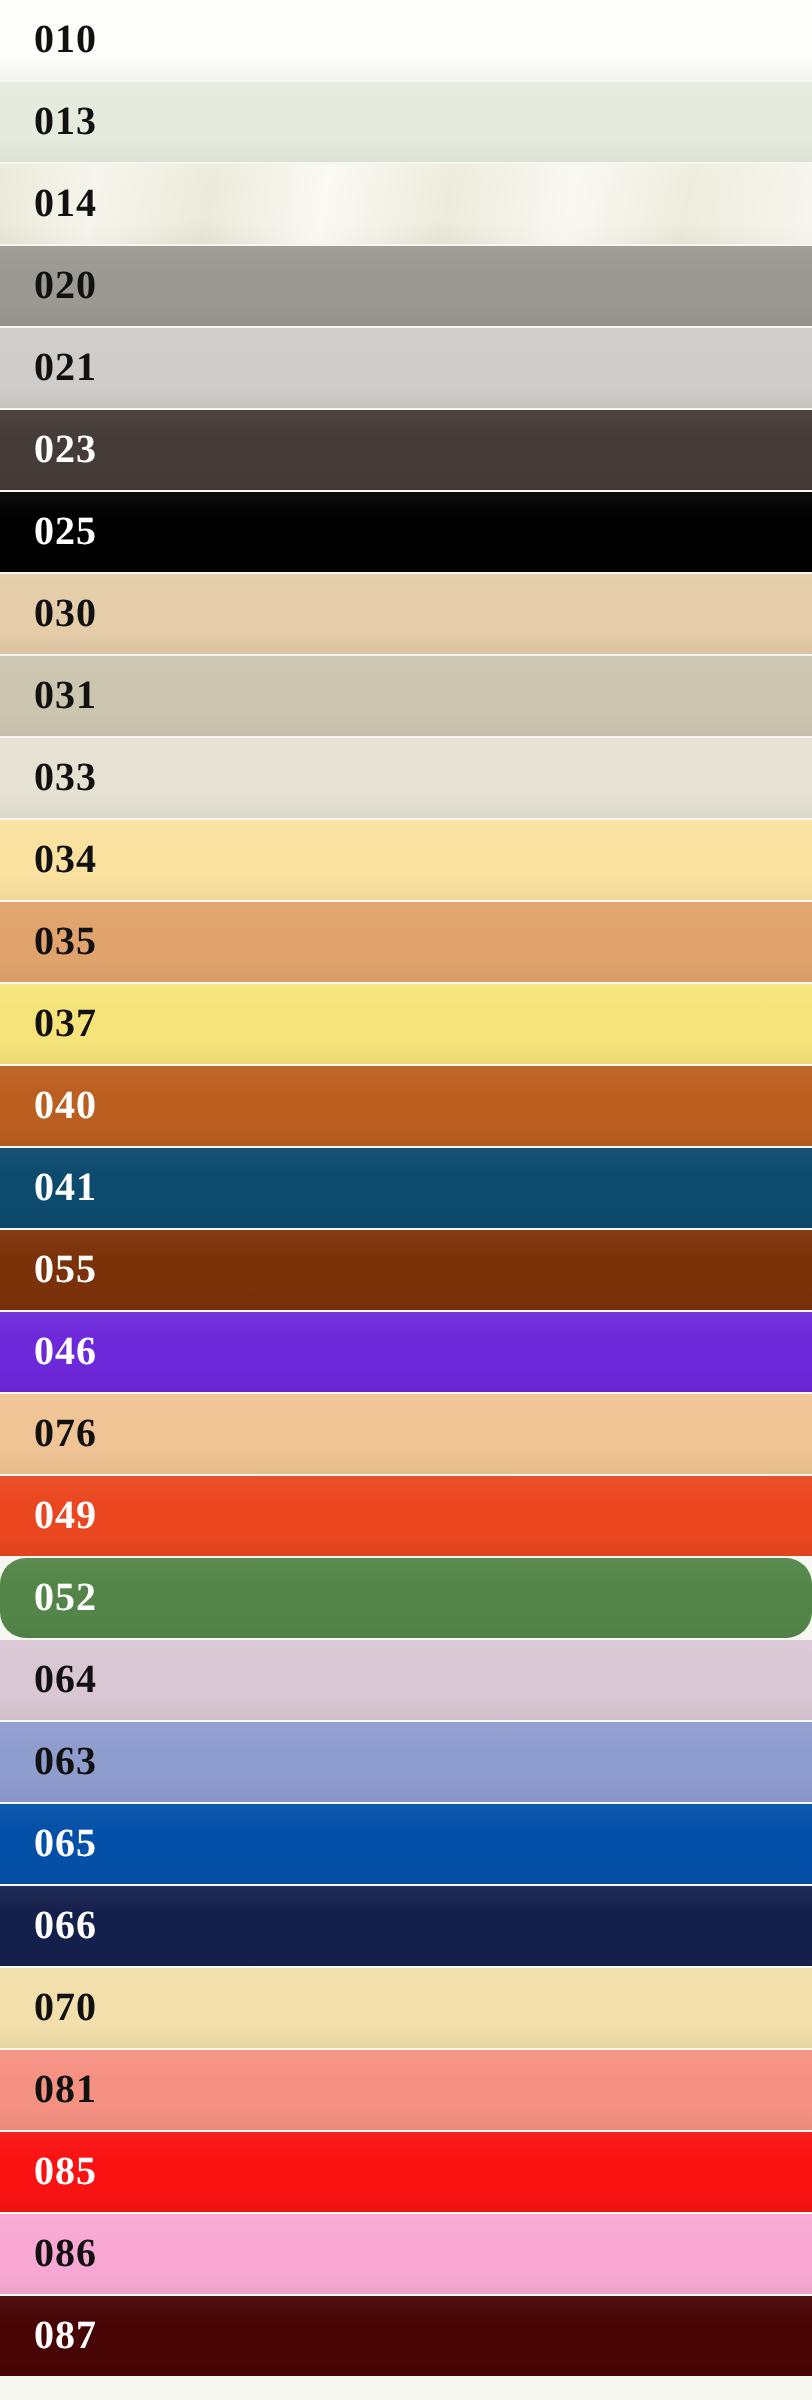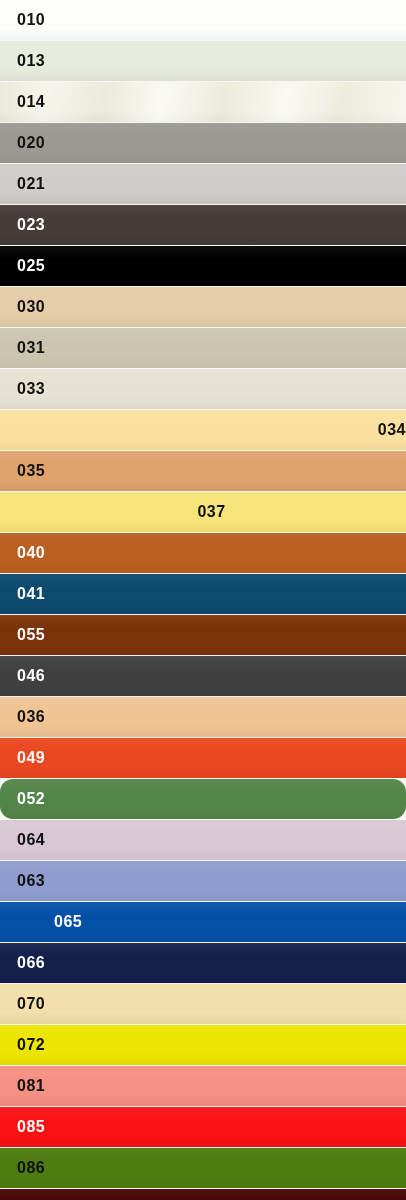--- a/index.html
+++ b/index.html
@@ -27,22 +27,22 @@
     margin: 0 0 1px 0;
     box-sizing: border-box;
     display: flex;
     align-items: center;
     overflow: hidden;
   }
   .swatch-label {
     position: relative;
     z-index: 2;
     padding-left: 17px;
-    font-family: Liberation Sans, sans-serif;
-    font-size: 16px;
+    font-family: Liberation Serif, serif;
+    font-size: 20px;
     font-weight: bold;
     letter-spacing: 0.5px;
     line-height: 1;
     white-space: nowrap;
     -webkit-font-smoothing: antialiased;
   }
   .swatch-row.dark .swatch-label { color: #ffffff; }
   .swatch-row.light .swatch-label { color: #111111; }
   .sheen::after {
     content: "";
@@ -109,93 +109,89 @@
       <span class="swatch-label">030</span>
     </div>
     <div class="swatch-row light" style="background: rgb(204, 198, 177);">
       <span class="inner-shade"></span>
       <span class="swatch-label">031</span>
     </div>
     <div class="swatch-row light" style="background: rgb(230, 226, 211);">
       <span class="inner-shade"></span>
       <span class="swatch-label">033</span>
     </div>
-    <div class="swatch-row light" style="background: rgb(250, 225, 160); justify-content: flex-end;">
+    <div class="swatch-row light" style="background: rgb(250, 225, 160);">
       <span class="inner-shade"></span>
       <span class="swatch-label">034</span>
     </div>
     <div class="swatch-row light" style="background: rgb(224, 163, 108);">
       <span class="inner-shade"></span>
       <span class="swatch-label">035</span>
     </div>
-    <div class="swatch-row light" style="background: rgb(246, 228, 122); justify-content: center;">
+    <div class="swatch-row light" style="background: rgb(246, 228, 122);">
       <span class="inner-shade"></span>
       <span class="swatch-label">037</span>
     </div>
     <div class="swatch-row dark" style="background: rgb(187, 95, 32);">
       <span class="inner-shade"></span>
       <span class="swatch-label">040</span>
     </div>
     <div class="swatch-row dark" style="background: #0c4a6e;">
       <span class="inner-shade"></span>
       <span class="swatch-label">041</span>
     </div>
     <div class="swatch-row dark" style="background: rgb(124, 50, 9);">
       <span class="inner-shade"></span>
       <span class="swatch-label">055</span>
     </div>
-    <div class="swatch-row dark" style="background: #404040;">
+    <div class="swatch-row dark" style="background: #6d28d9;">
       <span class="inner-shade"></span>
       <span class="swatch-label">046</span>
     </div>
     <div class="swatch-row light" style="background: rgb(240, 196, 148);">
       <span class="inner-shade"></span>
-      <span class="swatch-label">036</span>
+      <span class="swatch-label">076</span>
     </div>
     <div class="swatch-row dark" style="background: rgb(234, 71, 32);">
       <span class="inner-shade"></span>
       <span class="swatch-label">049</span>
     </div>
     <div class="swatch-row dark" style="background: rgb(83, 133, 72); border-radius: 13px;">
       <span class="inner-shade"></span>
       <span class="swatch-label">052</span>
     </div>
     <div class="swatch-row light" style="background: rgb(217, 200, 211);">
       <span class="inner-shade"></span>
       <span class="swatch-label">064</span>
     </div>
     <div class="swatch-row light" style="background: rgb(143, 156, 206);">
       <span class="inner-shade"></span>
       <span class="swatch-label">063</span>
     </div>
-    <div class="swatch-row dark" style="background: rgb(4, 80, 168); padding-left: 37px;">
+    <div class="swatch-row dark" style="background: rgb(4, 80, 168);">
       <span class="inner-shade"></span>
       <span class="swatch-label">065</span>
     </div>
     <div class="swatch-row dark" style="background: rgb(20, 32, 76);">
       <span class="inner-shade"></span>
       <span class="swatch-label">066</span>
     </div>
     <div class="swatch-row light" style="background: rgb(242, 223, 171);">
       <span class="inner-shade"></span>
       <span class="swatch-label">070</span>
     </div>
-    <div class="swatch-row light" style="background: rgb(236, 229, 0);">
-      <span class="inner-shade"></span>
-      <span class="swatch-label">072</span>
-    </div>
     <div class="swatch-row light" style="background: rgb(245, 145, 131);">
       <span class="inner-shade"></span>
       <span class="swatch-label">081</span>
     </div>
     <div class="swatch-row dark" style="background: rgb(250, 18, 18);">
       <span class="inner-shade"></span>
       <span class="swatch-label">085</span>
     </div>
-    <div class="swatch-row light" style="background: #4d7c0f;">
+    <div class="swatch-row light" style="background: #f9a8d4;">
       <span class="inner-shade"></span>
       <span class="swatch-label">086</span>
     </div>
     <div class="swatch-row dark" style="background: rgb(71, 4, 4);">
       <span class="inner-shade"></span>
       <span class="swatch-label">087</span>
     </div>
   </div>
 
 </body></html>

